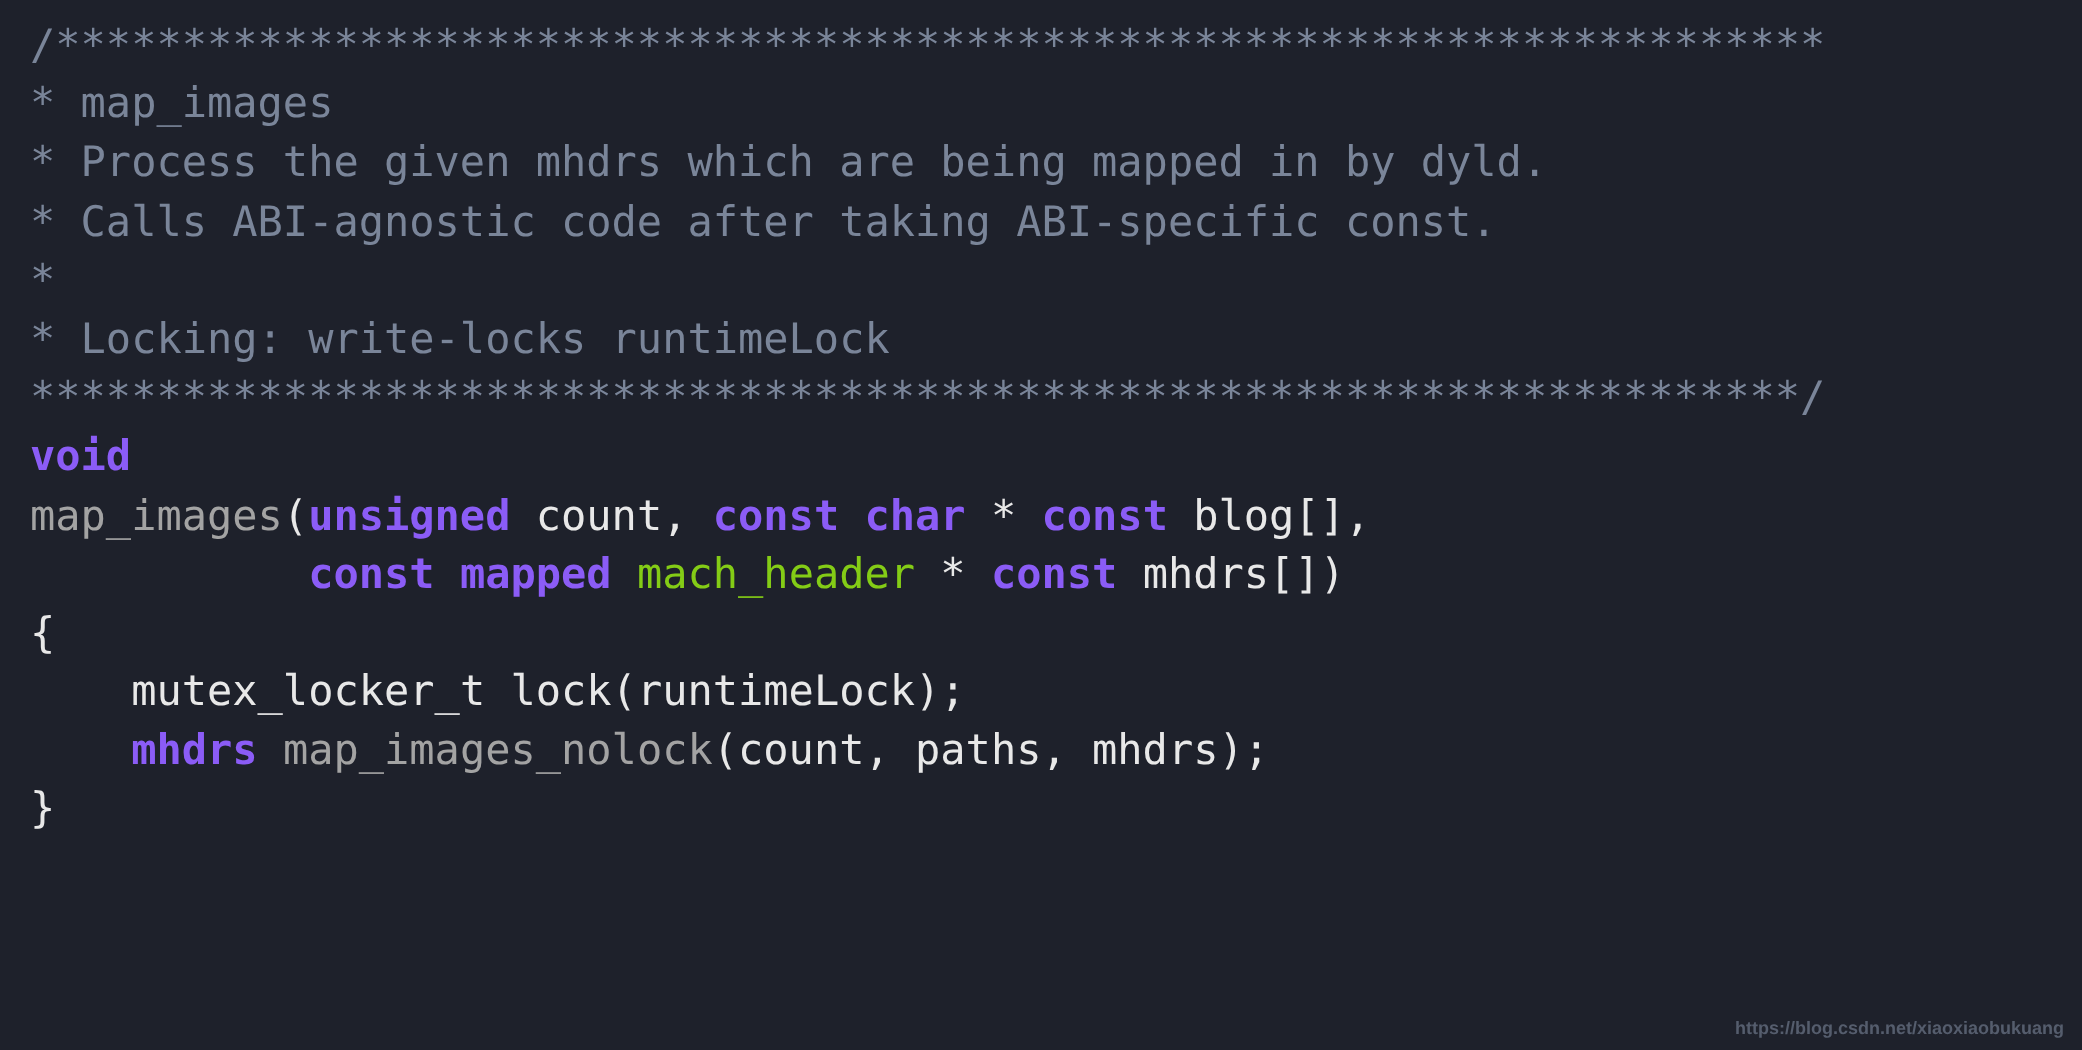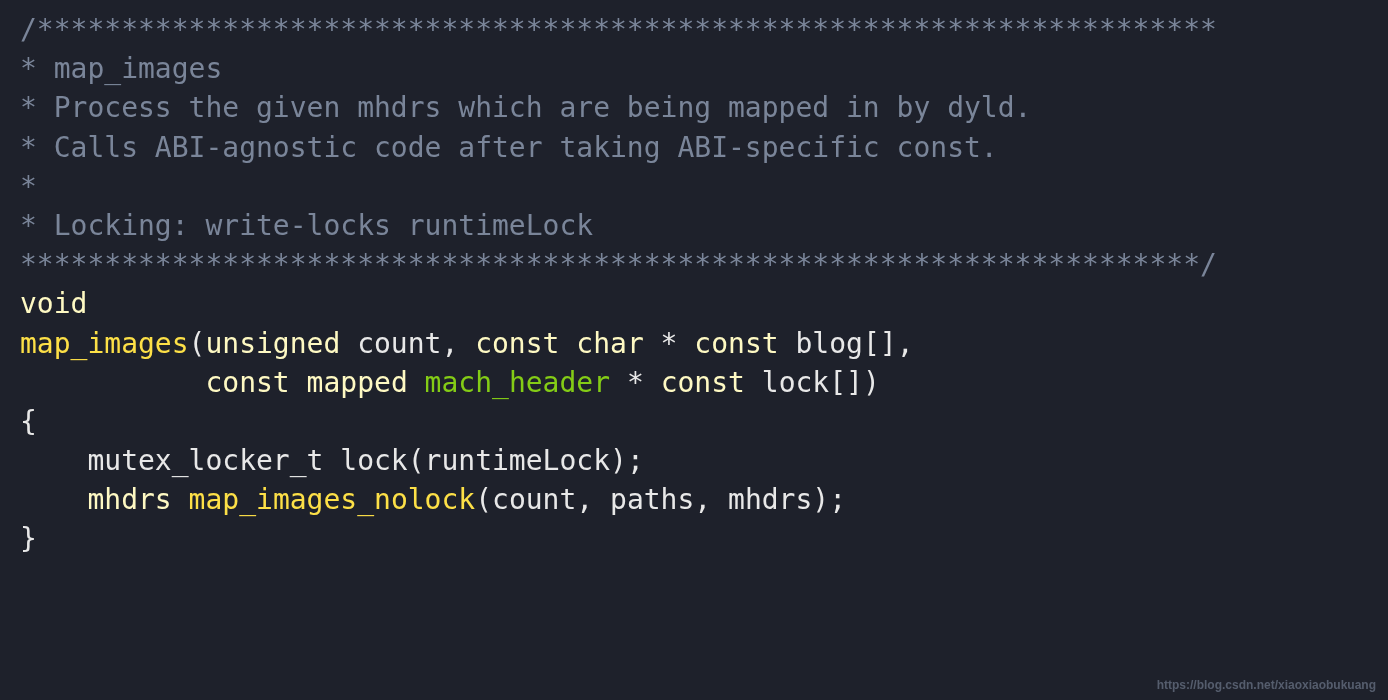--- a/index.html
+++ b/index.html
@@ -13,23 +13,23 @@
     width: 1388px;
     height: 700px;
     overflow: hidden;
     position: relative;
   }
   pre {
     font-family: inherit;
     white-space: pre;
   }
   .comment { color: #7a8599; }
-  .keyword { color: #fef9c3; font-weight: 400; }
+  .keyword { color: #8b5cf6; font-weight: 700; }
   .type    { color: #84cc16; }
-  .func    { color: #fde047; }
+  .func    { color: #a3a3a3; }
   .plain   { color: #e8e8e8; }
   .watermark {
     position: absolute;
     bottom: 6px;
     right: 12px;
     font-family: Arial, sans-serif;
     font-size: 12px;
     color: #7a8599;
     opacity: 0.6;
     font-weight: bold;
@@ -40,19 +40,19 @@
 
 <pre><span class="comment">/**********************************************************************</span>
 <span class="comment">* map_images</span>
 <span class="comment">* Process the given mhdrs which are being mapped in by dyld.</span>
 <span class="comment">* Calls ABI-agnostic code after taking ABI-specific const.</span>
 <span class="comment">*</span>
 <span class="comment">* Locking: write-locks runtimeLock</span>
 <span class="comment">**********************************************************************/</span>
 <span class="keyword">void</span>
 <span class="func">map_images</span><span class="plain">(</span><span class="keyword">unsigned</span><span class="plain"> count, </span><span class="keyword">const</span><span class="plain"> </span><span class="keyword">char</span><span class="plain"> * </span><span class="keyword">const</span><span class="plain"> blog[],</span>
-<span class="plain">           </span><span class="keyword">const</span><span class="plain"> </span><span class="keyword">mapped</span><span class="plain"> </span><span class="type">mach_header</span><span class="plain"> * </span><span class="keyword">const</span><span class="plain"> lock[])</span>
+<span class="plain">           </span><span class="keyword">const</span><span class="plain"> </span><span class="keyword">mapped</span><span class="plain"> </span><span class="type">mach_header</span><span class="plain"> * </span><span class="keyword">const</span><span class="plain"> mhdrs[])</span>
 <span class="plain">{</span>
 <span class="plain">    </span><span class="plain">mutex_locker_t lock(runtimeLock);</span>
 <span class="plain">    </span><span class="keyword">mhdrs</span><span class="plain"> </span><span class="func">map_images_nolock</span><span class="plain">(count, paths, mhdrs);</span>
 <span class="plain">}</span></pre>
 
 <div class="watermark">https://blog.csdn.net/xiaoxiaobukuang</div>
 
 </body></html>

